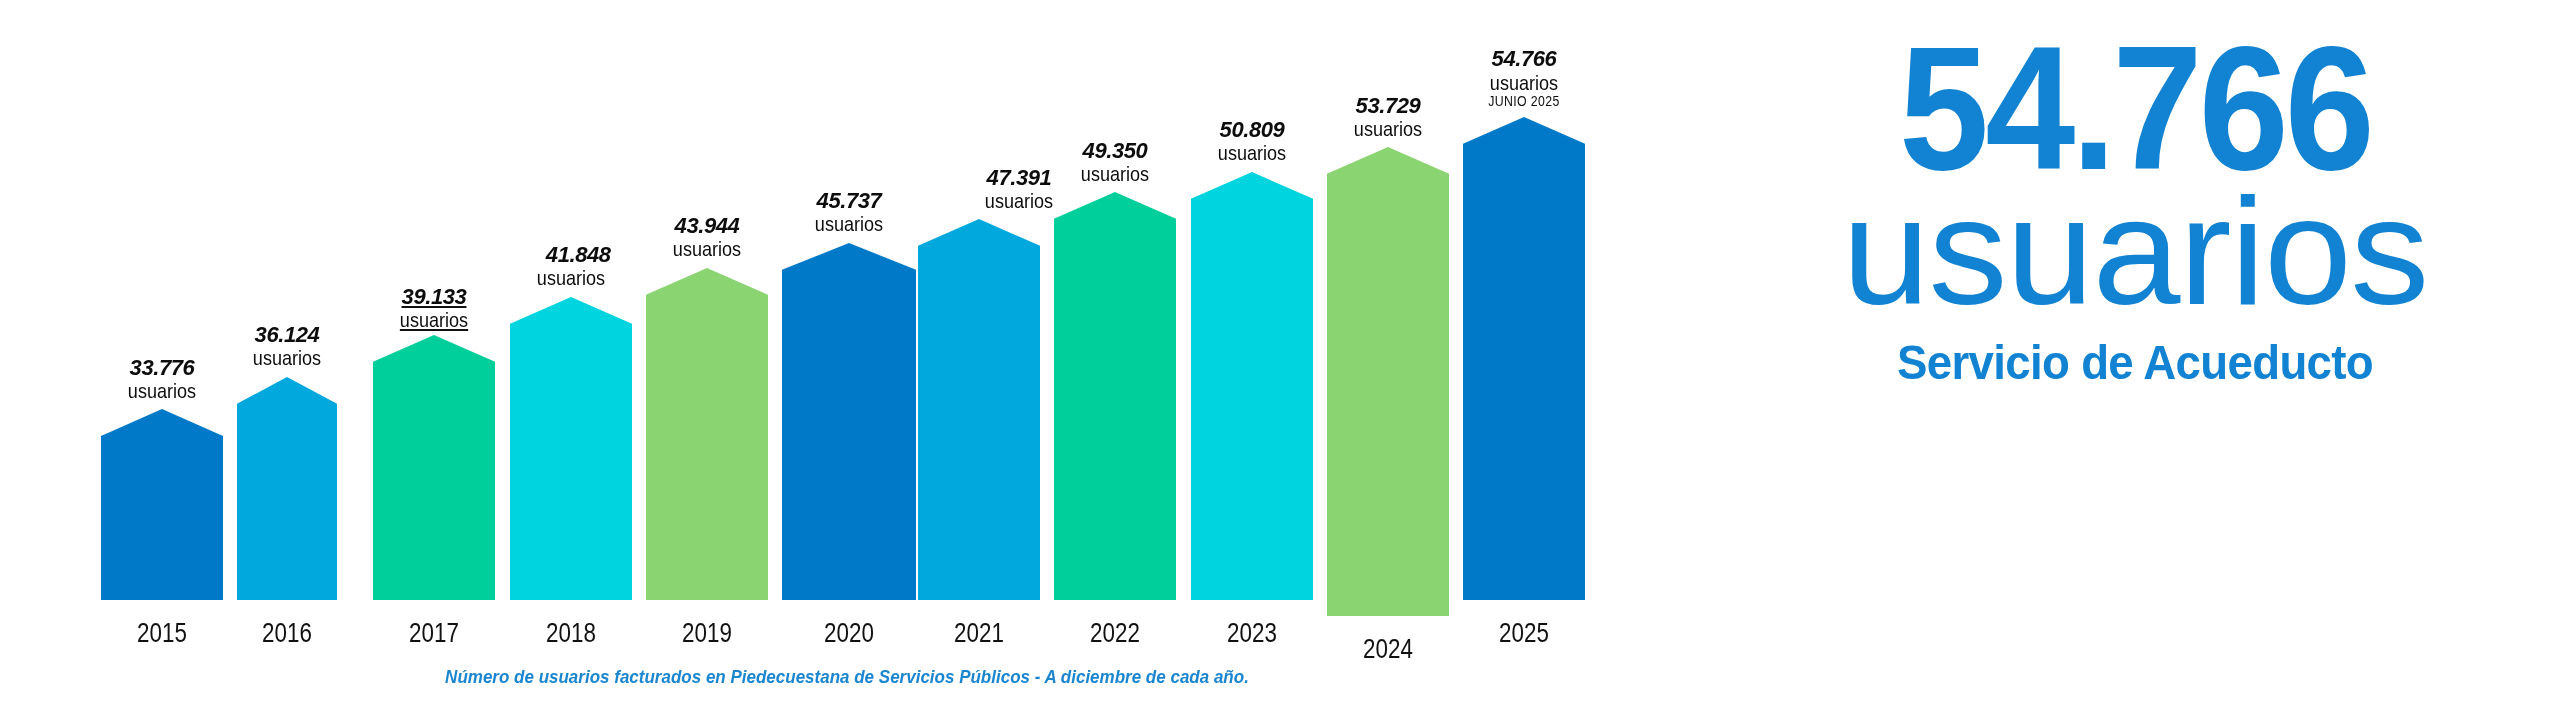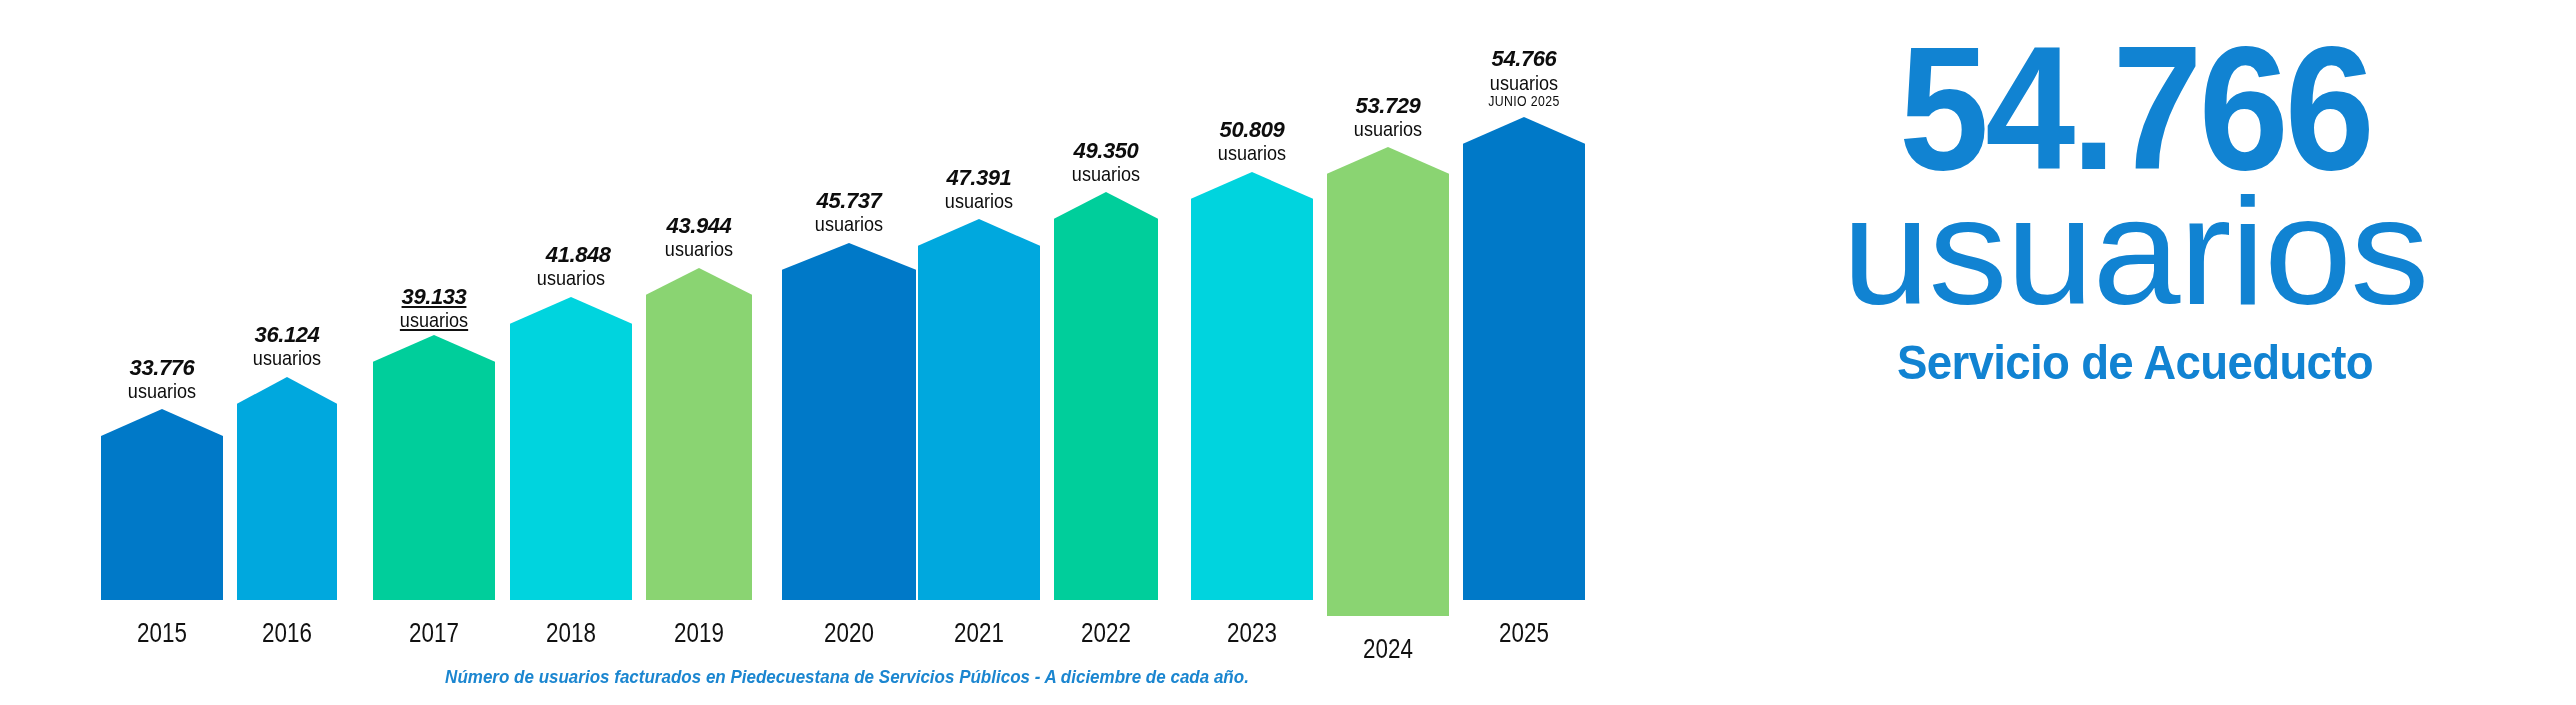--- a/index.html
+++ b/index.html
@@ -139,21 +139,21 @@
             <svg viewBox="0 0 173 429.5940924249643" preserveAspectRatio="none">
               <polygon points="0,429.5940924249643 0,38 86.5,0 173,38 173,429.5940924249643" fill="#00D4DE"></polygon>
             </svg>
           </div>
           <div class="bar-label" style="bottom: 312px; text-align: right;">
             <div class="bar-value">41.848</div>
             <div class="bar-unit">usuarios</div>
           </div>
           <div class="bar-year">2018</div>
         </div>
-        <div class="bar-group" style="left: 646px; width: 106px; height: 332px; bottom: 106px;">
+        <div class="bar-group" style="left: 646px; width: 122px; height: 332px; bottom: 106px;">
           <div class="bar-shape" style="height: 332px;">
             <svg viewBox="0 0 173 471.03477846593614" preserveAspectRatio="none">
               <polygon points="0,471.03477846593614 0,38 86.5,0 173,38 173,471.03477846593614" fill="#8AD472"></polygon>
             </svg>
           </div>
           <div class="bar-label" style="bottom: 341px;">
             <div class="bar-value">43.944</div>
             <div class="bar-unit">usuarios</div>
           </div>
           <div class="bar-year">2019</div>
@@ -169,27 +169,27 @@
             <div class="bar-unit">usuarios</div>
           </div>
           <div class="bar-year">2020</div>
         </div>
         <div class="bar-group" style="left: 918px; width: 122px; height: 381px; bottom: 106px;">
           <div class="bar-shape" style="height: 381px;">
             <svg viewBox="0 0 173 539.1865173892329" preserveAspectRatio="none">
               <polygon points="0,539.1865173892329 0,38 86.5,0 173,38 173,539.1865173892329" fill="#00A8DE"></polygon>
             </svg>
           </div>
-          <div class="bar-label" style="bottom: 389px;">
+          <div class="bar-label" style="bottom: 389px; margin-left: 40px;">
             <div class="bar-value">47.391</div>
             <div class="bar-unit">usuarios</div>
           </div>
           <div class="bar-year">2021</div>
         </div>
-        <div class="bar-group" style="left: 1054px; width: 104px; height: 408px; bottom: 106px;">
+        <div class="bar-group" style="left: 1054px; width: 122px; height: 408px; bottom: 106px;">
           <div class="bar-shape" style="height: 408px;">
             <svg viewBox="0 0 173 577.9185326345879" preserveAspectRatio="none">
               <polygon points="0,577.9185326345879 0,38 86.5,0 173,38 173,577.9185326345879" fill="#00CE9B"></polygon>
             </svg>
           </div>
           <div class="bar-label" style="bottom: 416px;">
             <div class="bar-value">49.350</div>
             <div class="bar-unit">usuarios</div>
           </div>
           <div class="bar-year">2022</div>

